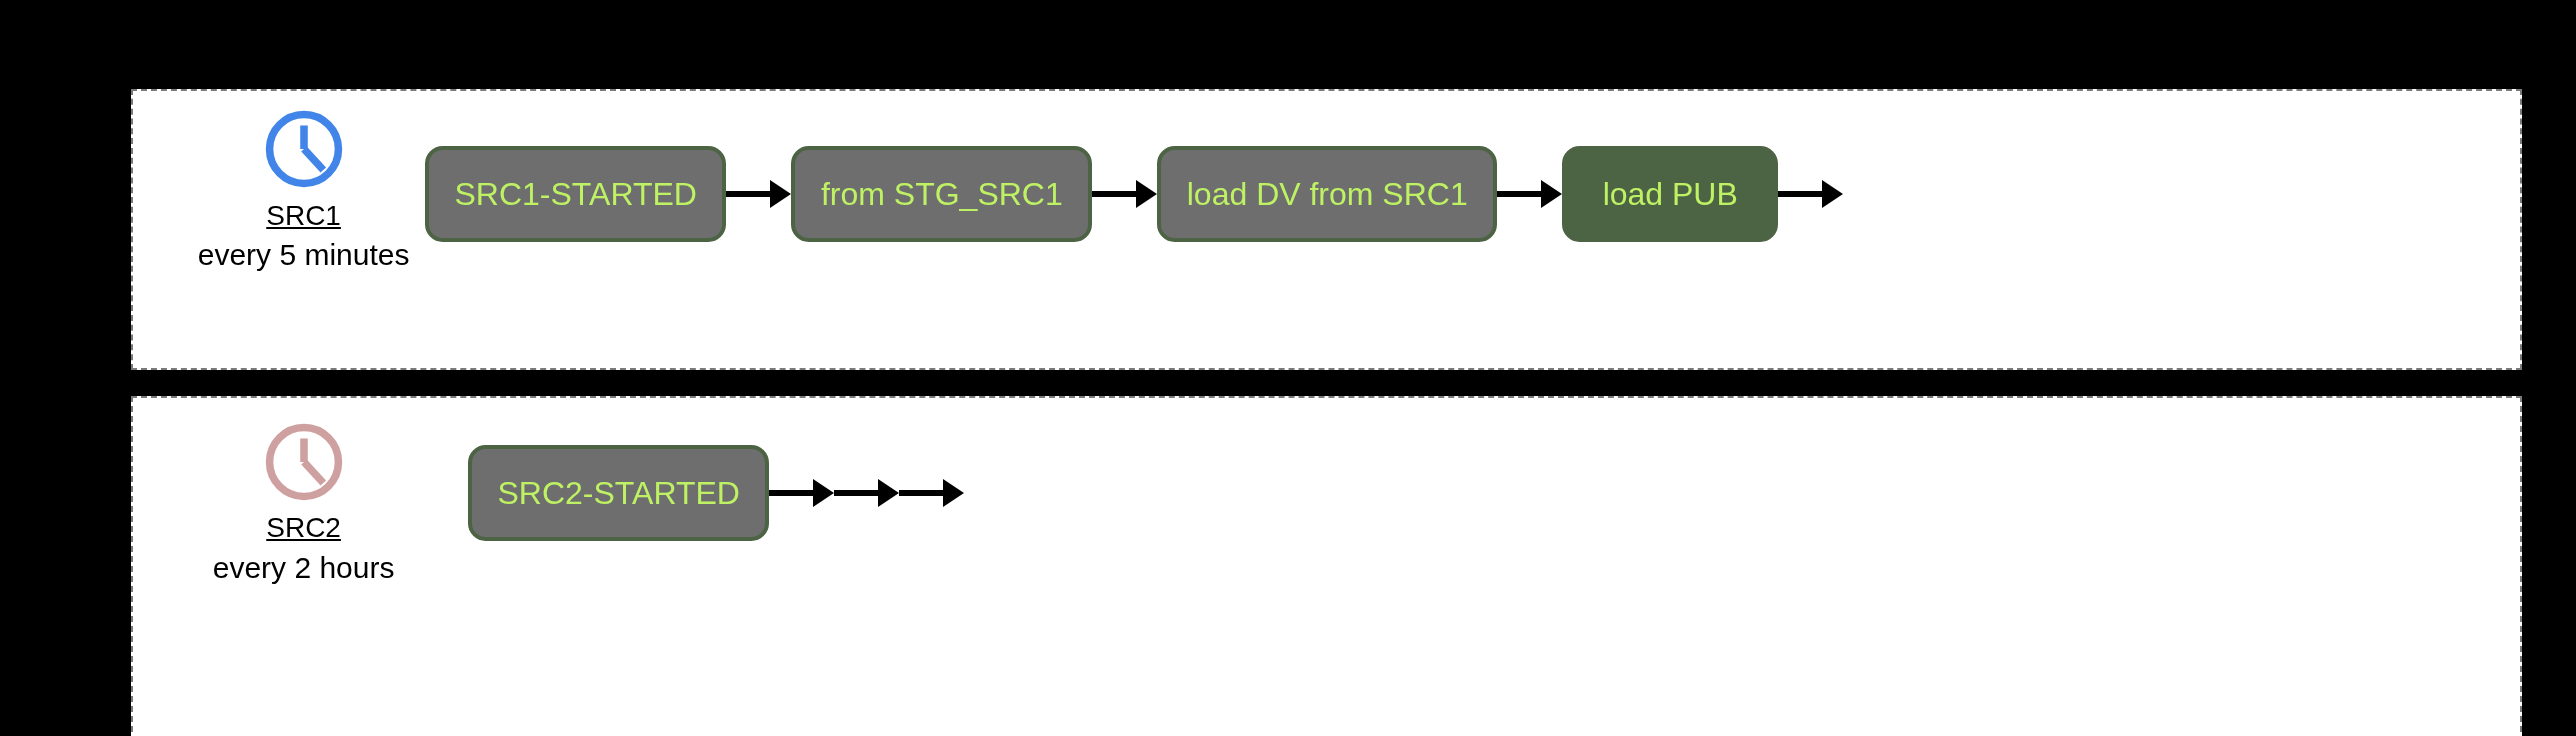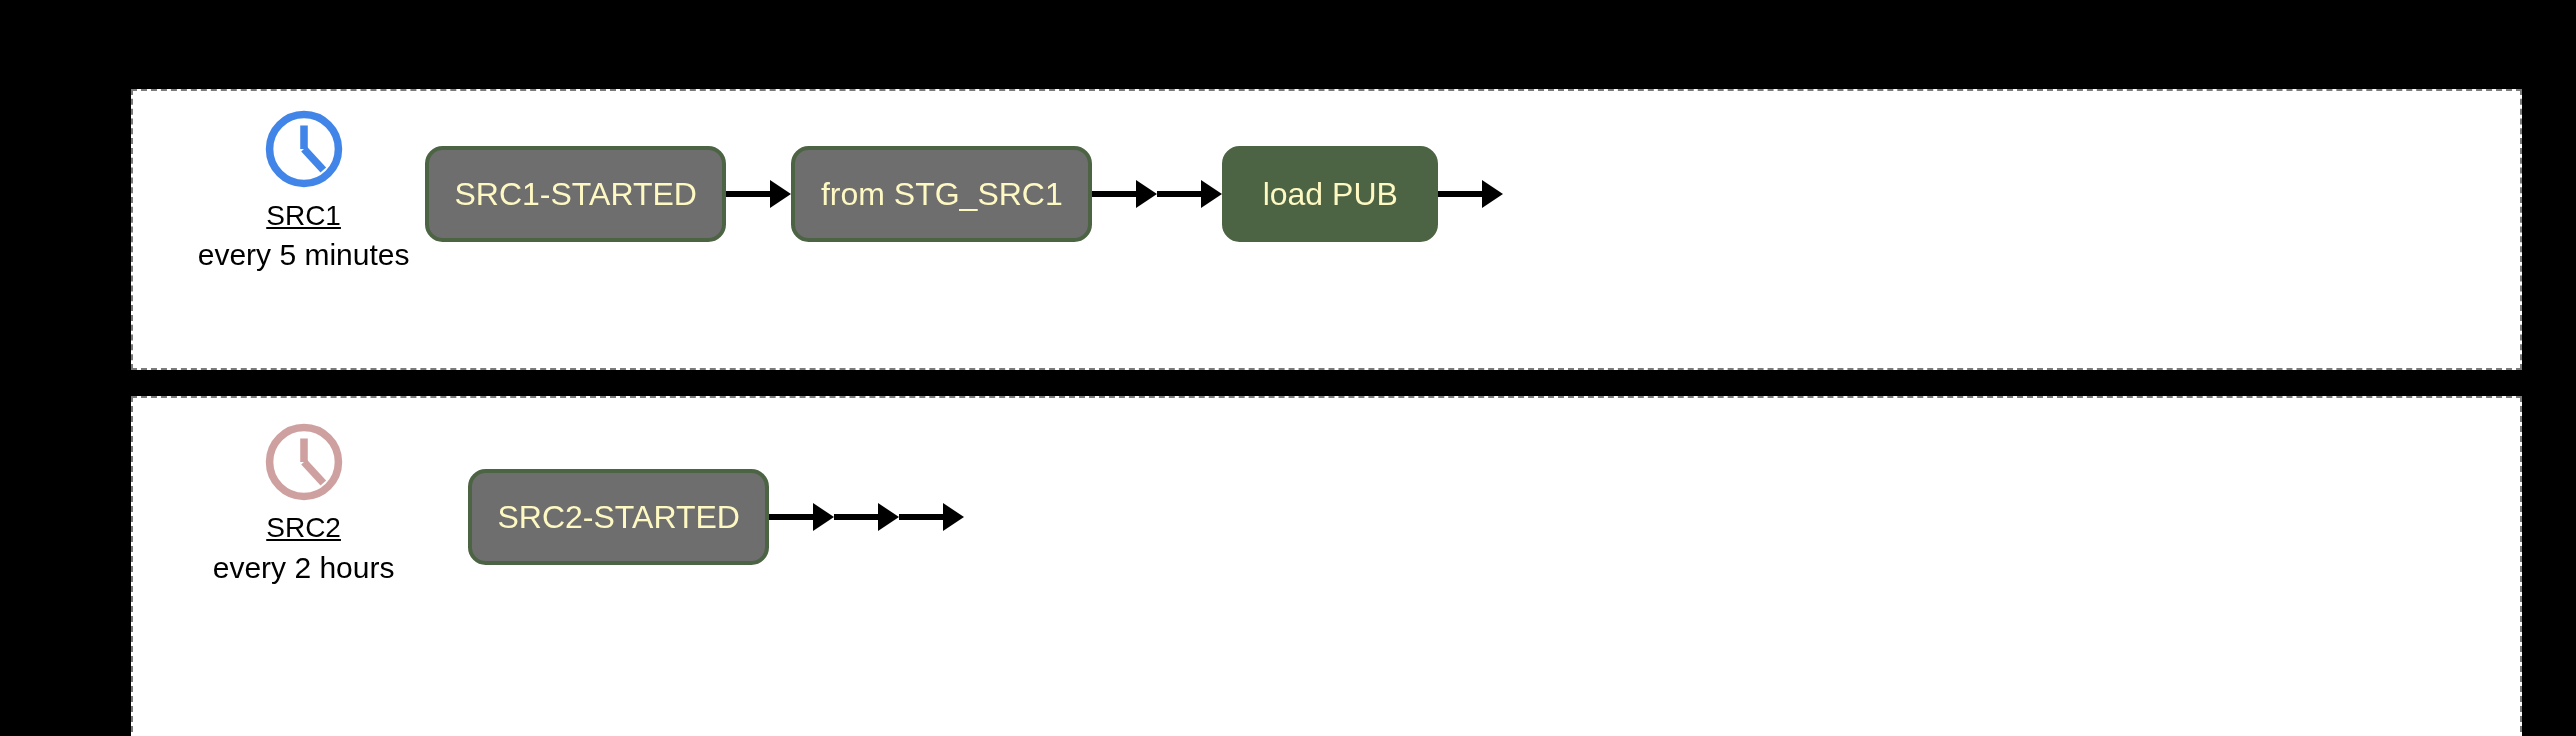--- a/index.html
+++ b/index.html
@@ -60,32 +60,32 @@
     white-space: nowrap;
   }
 
   
   .pipeline {
     position: absolute;
     display: flex;
     align-items: center;
   }
   #pipeline-src1 { left: 292px; top: 55px; }
-  #pipeline-src2 { left: 287px; top: 71px; padding-left: 48px; }
+  #pipeline-src2 { left: 287px; top: 47px; padding-left: 48px; }
 
   .node {
     height: 96px;
     border-radius: 17.7px;
     background: #6e6e6e;
     border: 4.9px solid #4d6444;
     box-sizing: border-box;
     display: flex;
     align-items: center;
     justify-content: center;
-    color: #fef9c3;
+    color: #bef264;
     font-size: 32px;
     white-space: nowrap;
     padding: 0 25.5px;
     min-width: 216px;
   }
   .node.accent {
     background: #4d6444;
     border-color: #4d6444;
   }
 
@@ -135,20 +135,21 @@
       <div class="node">SRC1-STARTED</div>
       <span class="arrow">
           <span class="shaft"></span>
           <span class="head"></span>
         </span>
       <div class="node">from STG_SRC1</div>
       <span class="arrow">
           <span class="shaft"></span>
           <span class="head"></span>
         </span>
+      <div class="node">load DV from SRC1</div>
       <span class="arrow">
           <span class="shaft"></span>
           <span class="head"></span>
         </span>
       <div class="node accent">load PUB</div>
       <span class="arrow">
           <span class="shaft"></span>
           <span class="head"></span>
         </span>
     </div>

